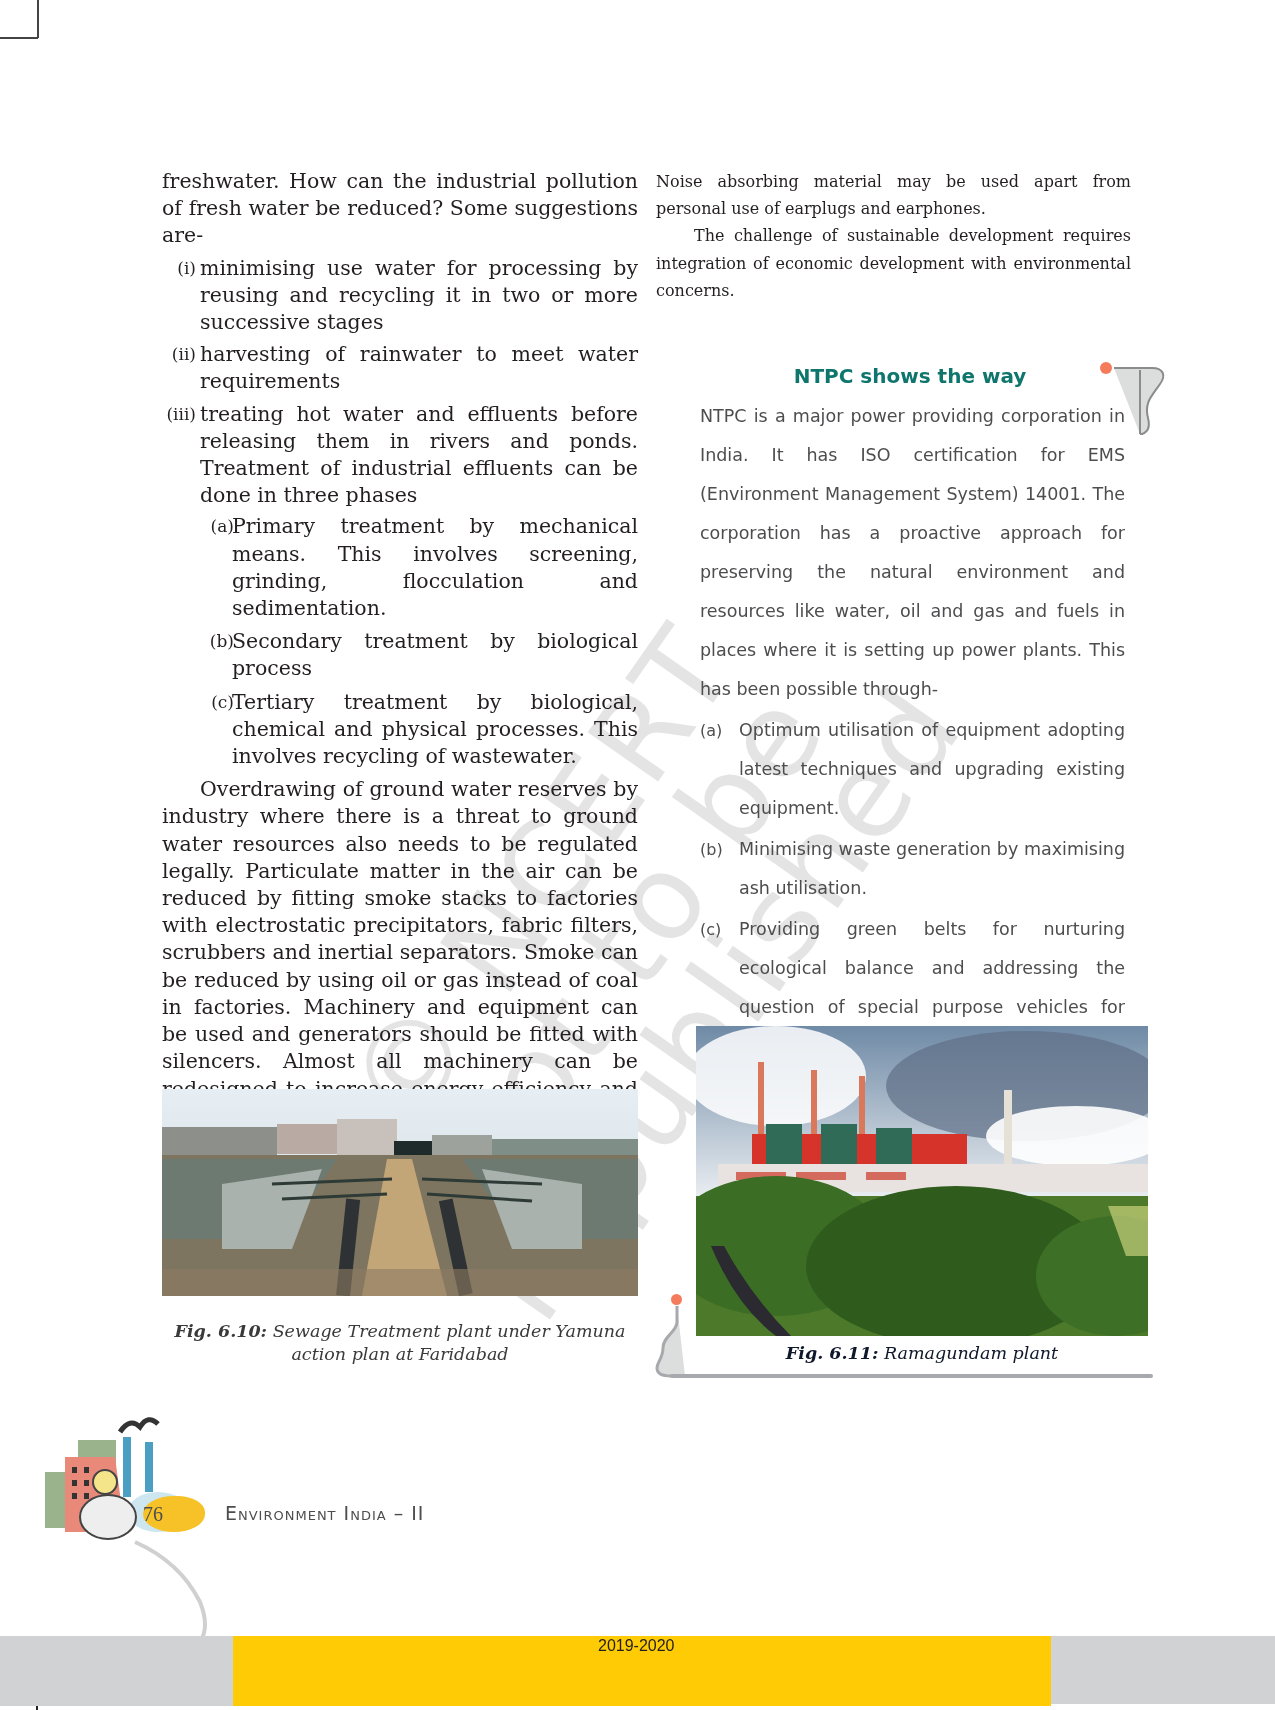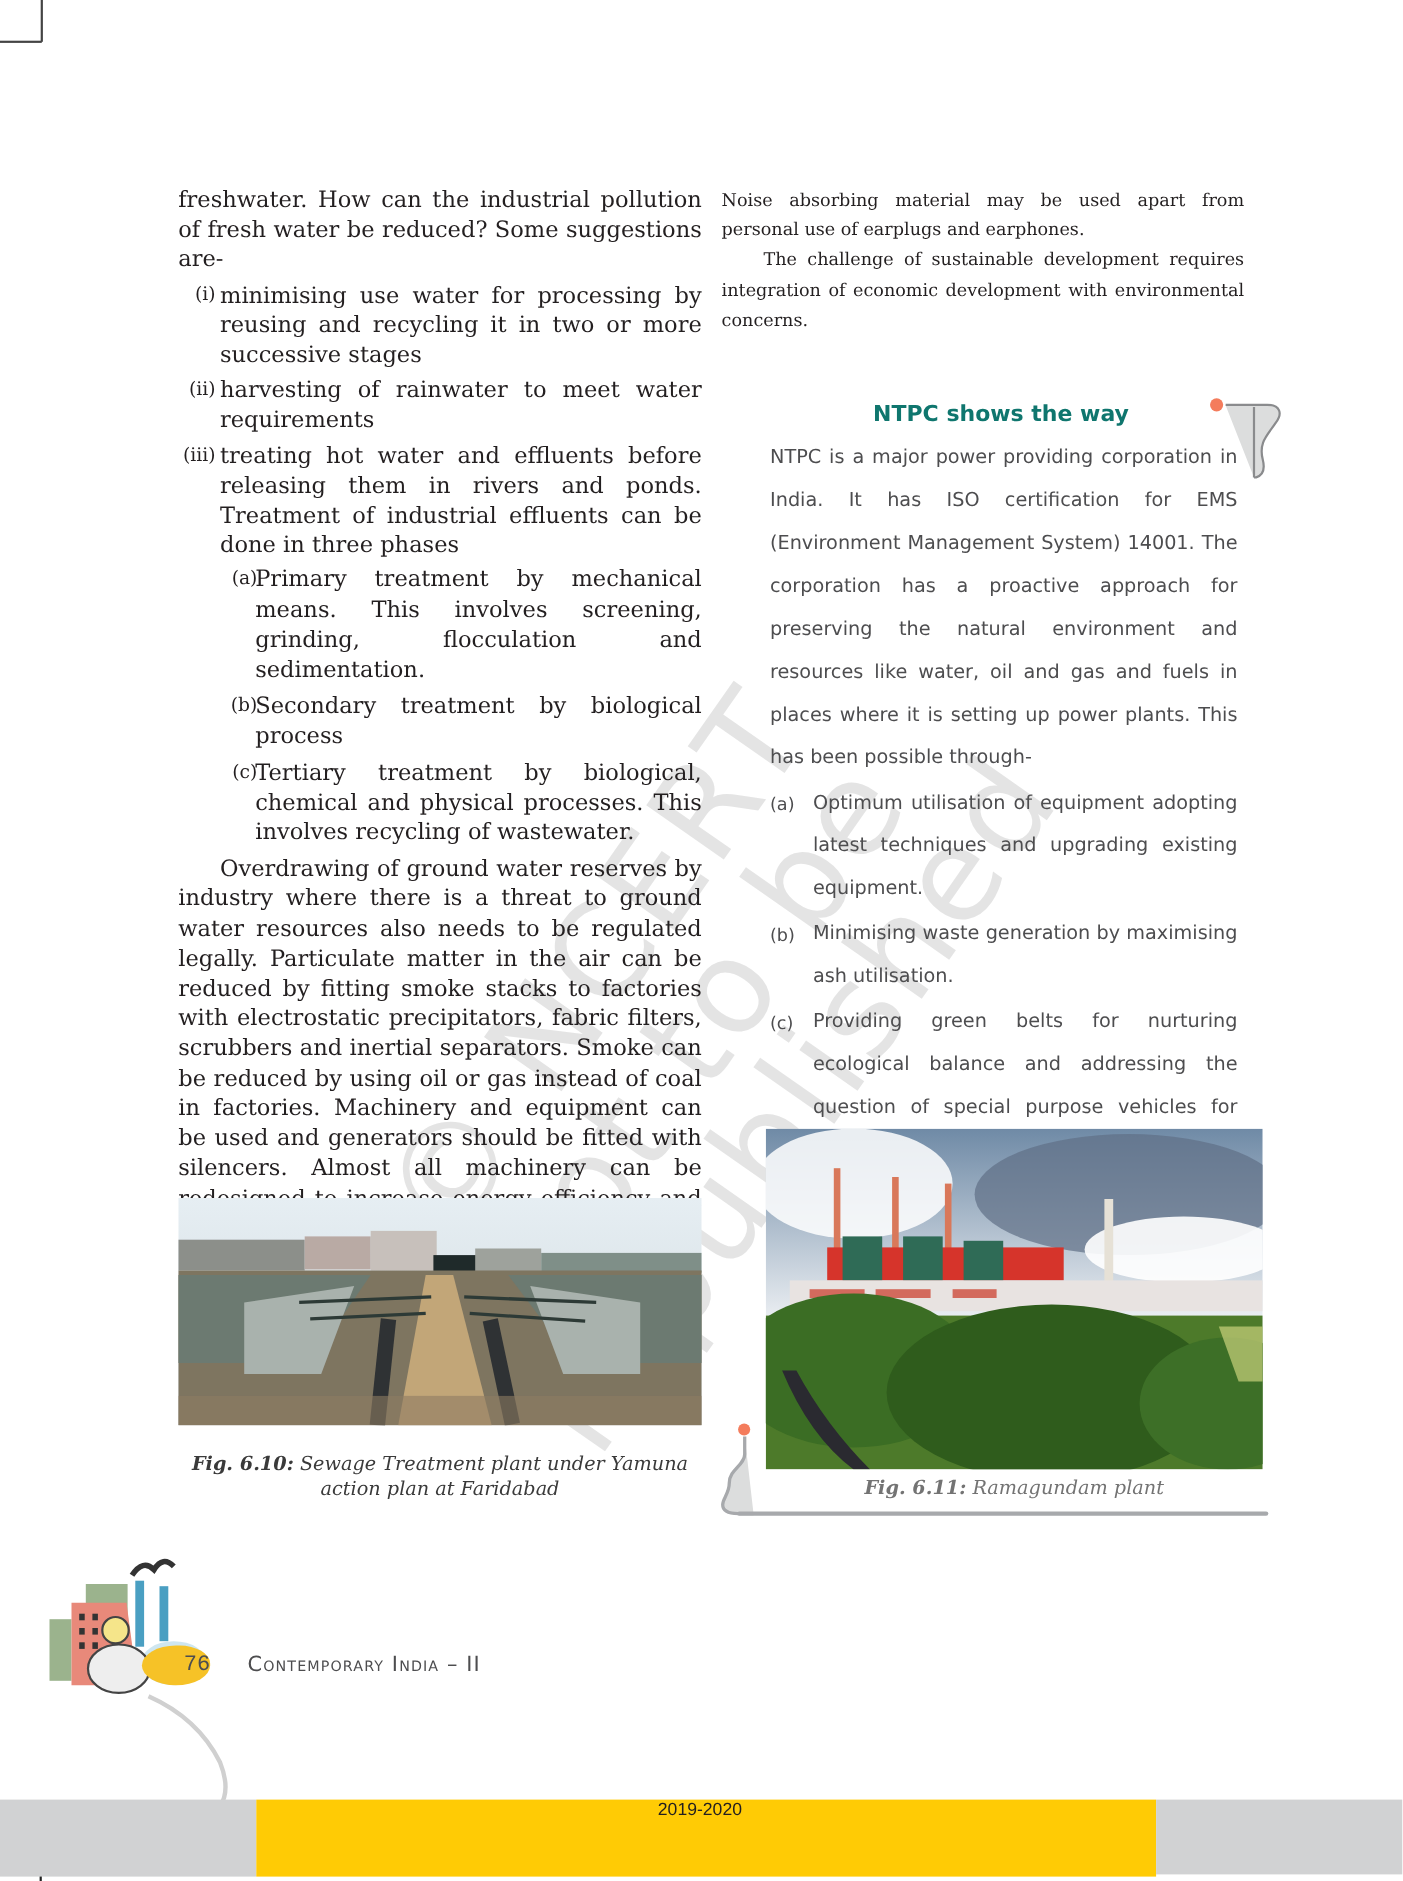--- a/index.html
+++ b/index.html
@@ -51,42 +51,42 @@
 
     
     .fig1 { left: 162px; top: 1089px; width: 476px; height: 207px; overflow: hidden; }
     .fig1-caption {
       left: 162px; top: 1320px; width: 476px; text-align: center;
       font-size: 17.5px; line-height: 23px; font-style: italic; color: #3a3a3a;
     }
     .fig2 { left: 696px; top: 1026px; width: 452px; height: 310px; overflow: hidden; }
     .fig2-caption {
       left: 696px; top: 1342px; width: 452px; text-align: center;
-      font-size: 17.5px; line-height: 23px; font-style: italic; color: #737373;
+      font-size: 17.5px; line-height: 23px; font-style: italic; color: #0f172a;
     }
     .cap-label { font-weight: bold; }
     .fig2-frame { left: 655px; top: 1292px; }
     .fig2-dot { left: 671px; top: 1294px; width: 11px; height: 11px; border-radius: 50%; background: #f47c5c; }
     .fig2-baseline { left: 670px; top: 1374px; width: 483px; height: 4px; background: #a7a9ac; border-radius: 2px; }
 
     
     .watermark {
       left: 210px; top: 760px; width: 900px; height: 400px;
       transform: rotate(-55deg); transform-origin: center;
       font-family: "DejaVu Sans", sans-serif; color: rgba(170,170,170,0.32);
       font-size: 118px; line-height: 110px; text-align: center; pointer-events: none;
       letter-spacing: 4px;
     }
 
     
     .footer-illus { left: 40px; top: 1412px; }
     .page-num-blob {
-      left: 129px; top: 1496px; width: 62px; height: 36px; border-radius: 50% 45% 50% 50%;
-      background: #f6c227; font-family: Liberation Mono, monospace; font-size: 20px;
-      color: #4d4d4f; text-align: right; line-height: 36px;
+      left: 143px; top: 1496px; width: 62px; height: 36px; border-radius: 50% 45% 50% 50%;
+      background: #f6c227; font-family: Liberation Serif, serif; font-size: 20px;
+      color: #4d4d4f; text-align: left; line-height: 36px;
     }
     .book-title {
       left: 225px; top: 1502px; font-family: "DejaVu Sans", sans-serif; font-size: 19px;
       color: #4d4d4f; letter-spacing: 1px; font-variant: small-caps;
     }
     .bar-grey-left { left: 0; top: 1636px; width: 233px; height: 70px; background: #d1d2d3; }
     .bar-yellow { left: 233px; top: 1636px; width: 818px; height: 70px; background: #ffcb05; }
     .bar-grey-right { left: 1051px; top: 1636px; width: 224px; height: 68px; background: #d1d2d3; }
     .year {
       left: 598px; top: 1637px; font-family: "Liberation Sans", sans-serif; font-size: 16px; color: #231f20;
@@ -274,18 +274,18 @@
     </g>
   <rect x="83" y="25" width="8" height="60" fill="#4a9fc2"></rect>
   <rect x="105" y="30" width="8" height="50" fill="#4a9fc2"></rect>
   <path d="M80 20 Q90 5 100 15 Q108 2 118 12" stroke="#333" stroke-width="5" fill="none"></path>
   <ellipse cx="118" cy="100" rx="30" ry="20" fill="#b9dcea" opacity="0.7"></ellipse>
   <circle cx="65" cy="70" r="12" fill="#f5e58a" stroke="#444" stroke-width="2"></circle>
   <ellipse cx="68" cy="105" rx="28" ry="22" fill="#eeeeee" stroke="#444" stroke-width="2"></ellipse>
   <path d="M95 130 Q140 150 160 190 Q170 215 160 230" stroke="#d0d0d0" stroke-width="4" fill="none"></path>
 </svg>
 <div class="abs page-num-blob">76</div>
-<div class="abs book-title">Contemporary India – II</div>
+<div class="abs book-title">Environment India – II</div>
 
 <div class="abs bar-grey-left"></div>
 <div class="abs bar-yellow"></div>
 <div class="abs bar-grey-right"></div>
 <div class="abs year">2019-2020</div>
 
 </body></html>

